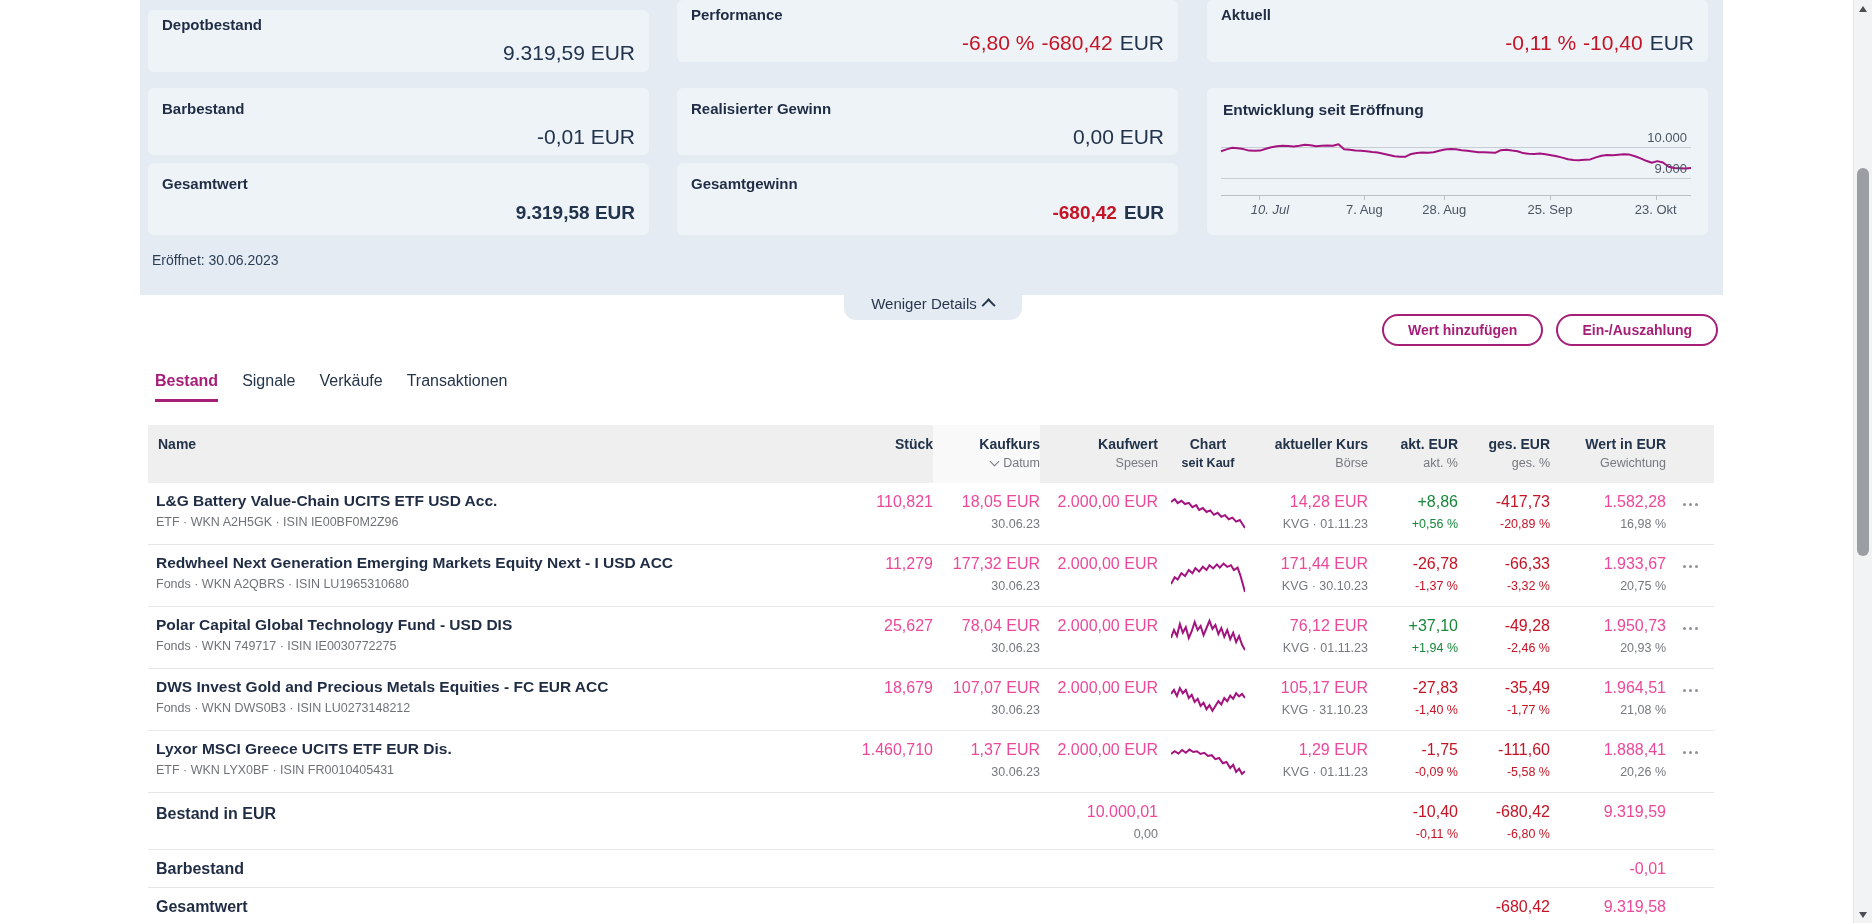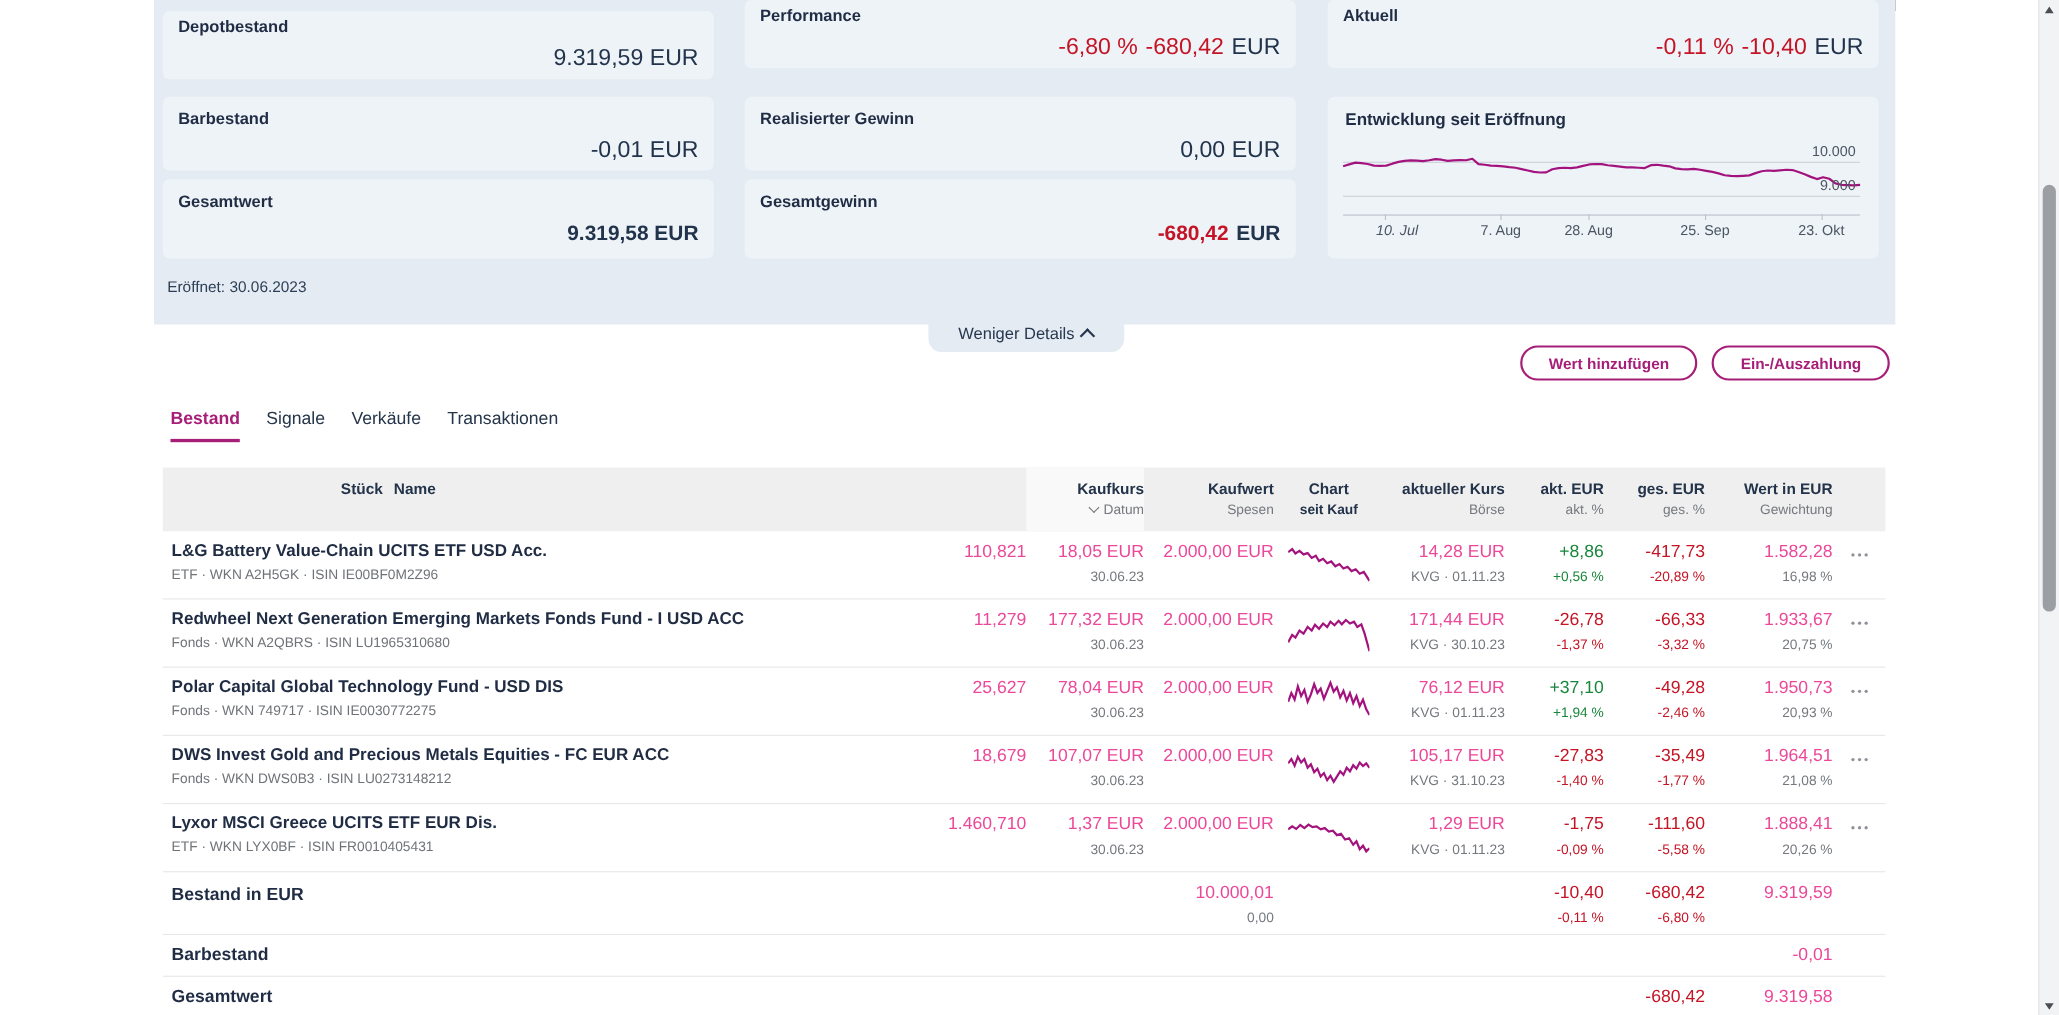--- a/index.html
+++ b/index.html
@@ -184,22 +184,22 @@
   </div>
 
 <div class="tabs">
     <div class="tab active">Bestand</div>
     <div class="tab">Signale</div>
     <div class="tab">Verkäufe</div>
     <div class="tab">Transaktionen</div>
   </div>
 
 <div class="thead">
+    <div class="hcell c-name"><span>Name</span></div>
     <div class="hcell c-stueck"><span>Stück</span></div>
-    <div class="hcell c-name"><span>Name</span></div>
     <div class="hcell c-kaufkurs sorted"><span>Kaufkurs</span><span class="sub"><span class="chev-down"></span>Datum</span></div>
     <div class="hcell c-kaufwert"><span>Kaufwert</span><span class="sub">Spesen</span></div>
     <div class="hcell c-chart" style="text-align: center;"><span>Chart</span><span class="sub bold">seit Kauf</span></div>
     <div class="hcell c-kurs"><span>aktueller Kurs</span><span class="sub">Börse</span></div>
     <div class="hcell c-akt"><span>akt. EUR</span><span class="sub">akt. %</span></div>
     <div class="hcell c-ges"><span>ges. EUR</span><span class="sub">ges. %</span></div>
     <div class="hcell c-wert"><span>Wert in EUR</span><span class="sub">Gewichtung</span></div>
     <div class="hcell c-menu"></div>
   </div>
 
@@ -240,21 +240,21 @@
           <div class="v2">16,98 %</div>
         </div>
         <div class="cell c-menu"><span class="dots">
             <i></i>
             <i></i>
             <i></i>
           </span></div>
       </div>
       <div class="trow">
         <div class="cell c-name">
-          <div class="row-title">Redwheel Next Generation Emerging Markets Fonds Fund - I USD ACC</div>
+          <div class="row-title">Redwheel Next Generation Emerging Markets Equity Next - I USD ACC</div>
           <div class="row-meta">Fonds · WKN A2QBRS · ISIN LU1965310680</div>
         </div>
         <div class="cell c-stueck">
           <div class="v1">11,279</div>
         </div>
         <div class="cell c-kaufkurs">
           <div class="v1">177,32 EUR</div>
           <div class="v2">30.06.23</div>
         </div>
         <div class="cell c-kaufwert">

